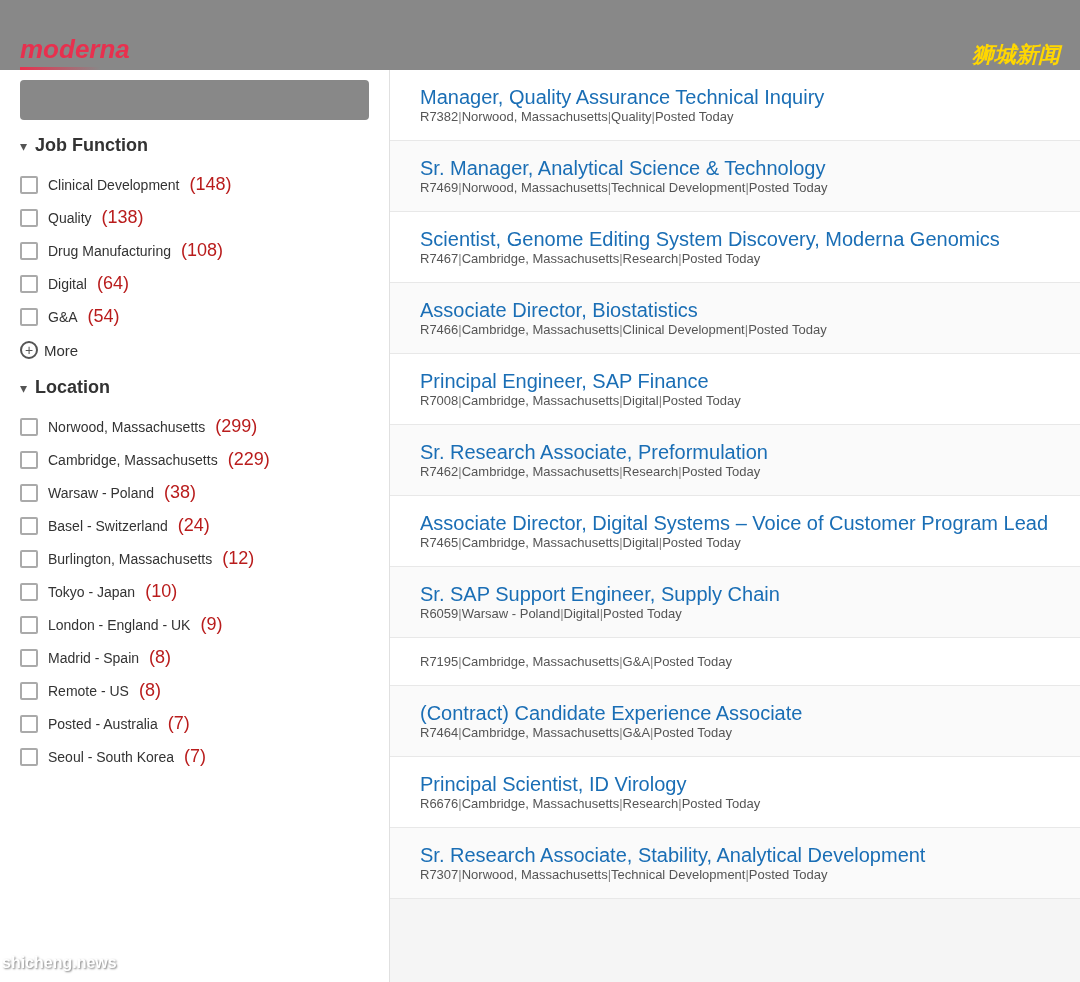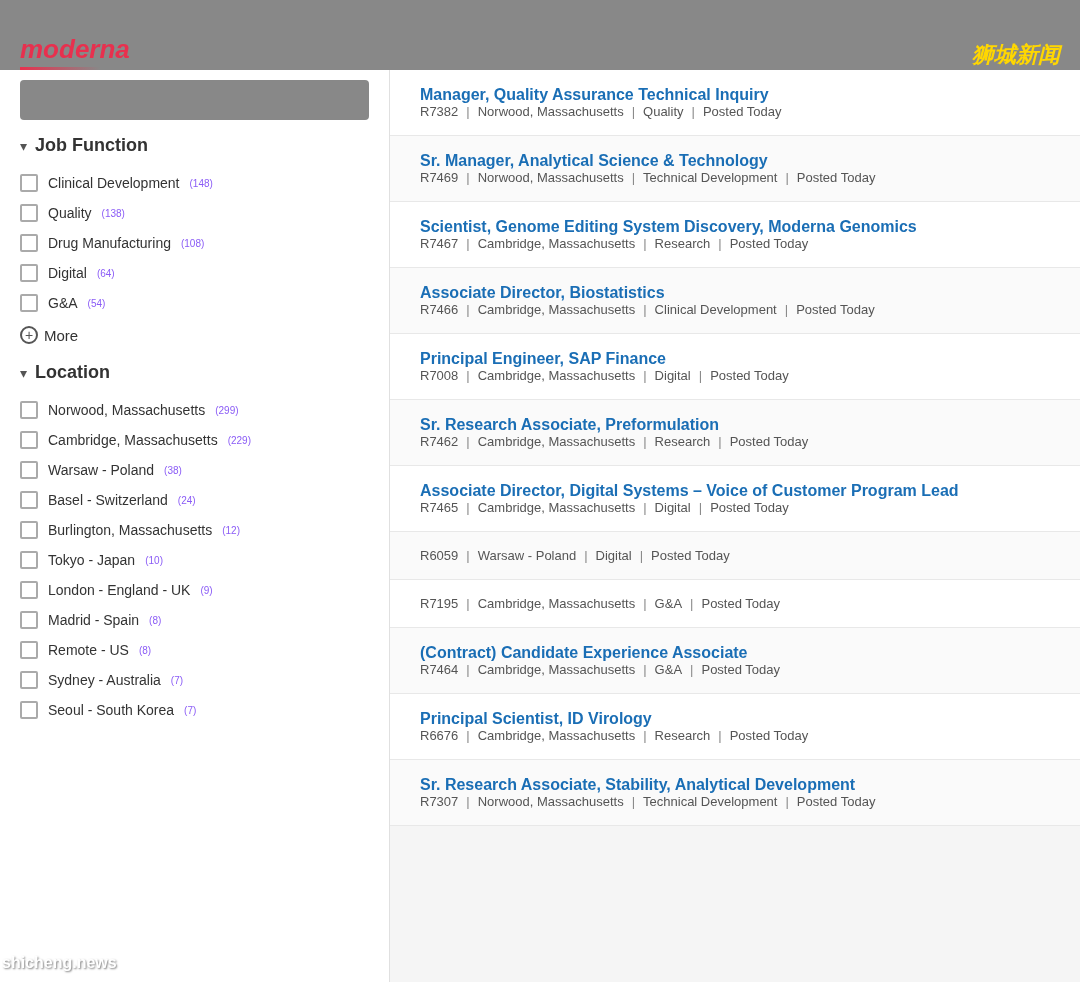--- a/index.html
+++ b/index.html
@@ -102,22 +102,22 @@
       border: 2px solid #aaa;
       border-radius: 2px;
       background: #fff;
       flex-shrink: 0;
     }
     .filter-label {
       font-size: 14px;
       color: #333;
     }
     .filter-count {
-      font-size: 10px;
-      color: #8b5cf6;
+      font-size: 18px;
+      color: #b91c1c;
     }
 
     .more-btn {
       display: flex;
       align-items: center;
       gap: 6px;
       padding: 8px 0;
       cursor: pointer;
       color: #333;
       font-size: 15px;
@@ -145,35 +145,35 @@
     .job-item {
       background: #fff;
       border-bottom: 1px solid #e8e8e8;
       padding: 16px 30px 16px 30px;
     }
     .job-item:nth-child(even) {
       background: #fafafa;
     }
 
     .job-title {
-      font-size: 16px;
+      font-size: 20px;
       color: #1a6eb5;
-      font-weight: 700;
+      font-weight: 400;
       margin-bottom: 5px;
       cursor: pointer;
       text-decoration: none;
       margin-top: 24px;
     }
 
     .job-meta {
       font-size: 13px;
       color: #555;
       display: flex;
       flex-wrap: wrap;
-      gap: 8px;
+      gap: 0;
       align-items: flex-end;
     }
     .job-meta-sep {
       color: #888;
     }
 
     .watermark-bottom {
       position: fixed;
       bottom: 10px;
       left: 2px;
@@ -291,21 +291,21 @@
       <span class="filter-label">Madrid - Spain</span>
       <span class="filter-count">(8)</span>
     </div>
           <div class="filter-item">
       <div class="filter-checkbox"></div>
       <span class="filter-label">Remote - US</span>
       <span class="filter-count">(8)</span>
     </div>
           <div class="filter-item">
       <div class="filter-checkbox"></div>
-      <span class="filter-label">Sydney - Australia</span>
+      <span class="filter-label">Posted - Australia</span>
       <span class="filter-count">(7)</span>
     </div>
           <div class="filter-item">
       <div class="filter-checkbox"></div>
       <span class="filter-label">Seoul - South Korea</span>
       <span class="filter-count">(7)</span>
     </div>
         </div>
     </div>
 
@@ -391,20 +391,21 @@
         <span>R7465</span>
         <span class="job-meta-sep">|</span>
         <span>Cambridge, Massachusetts</span>
         <span class="job-meta-sep">|</span>
         <span>Digital</span>
         <span class="job-meta-sep">|</span>
         <span>Posted Today</span>
       </div>
     </div>
         <div class="job-item">
+      <a class="job-title">Sr. SAP Support Engineer, Supply Chain</a>
       <div class="job-meta">
         <span>R6059</span>
         <span class="job-meta-sep">|</span>
         <span>Warsaw - Poland</span>
         <span class="job-meta-sep">|</span>
         <span>Digital</span>
         <span class="job-meta-sep">|</span>
         <span>Posted Today</span>
       </div>
     </div>

